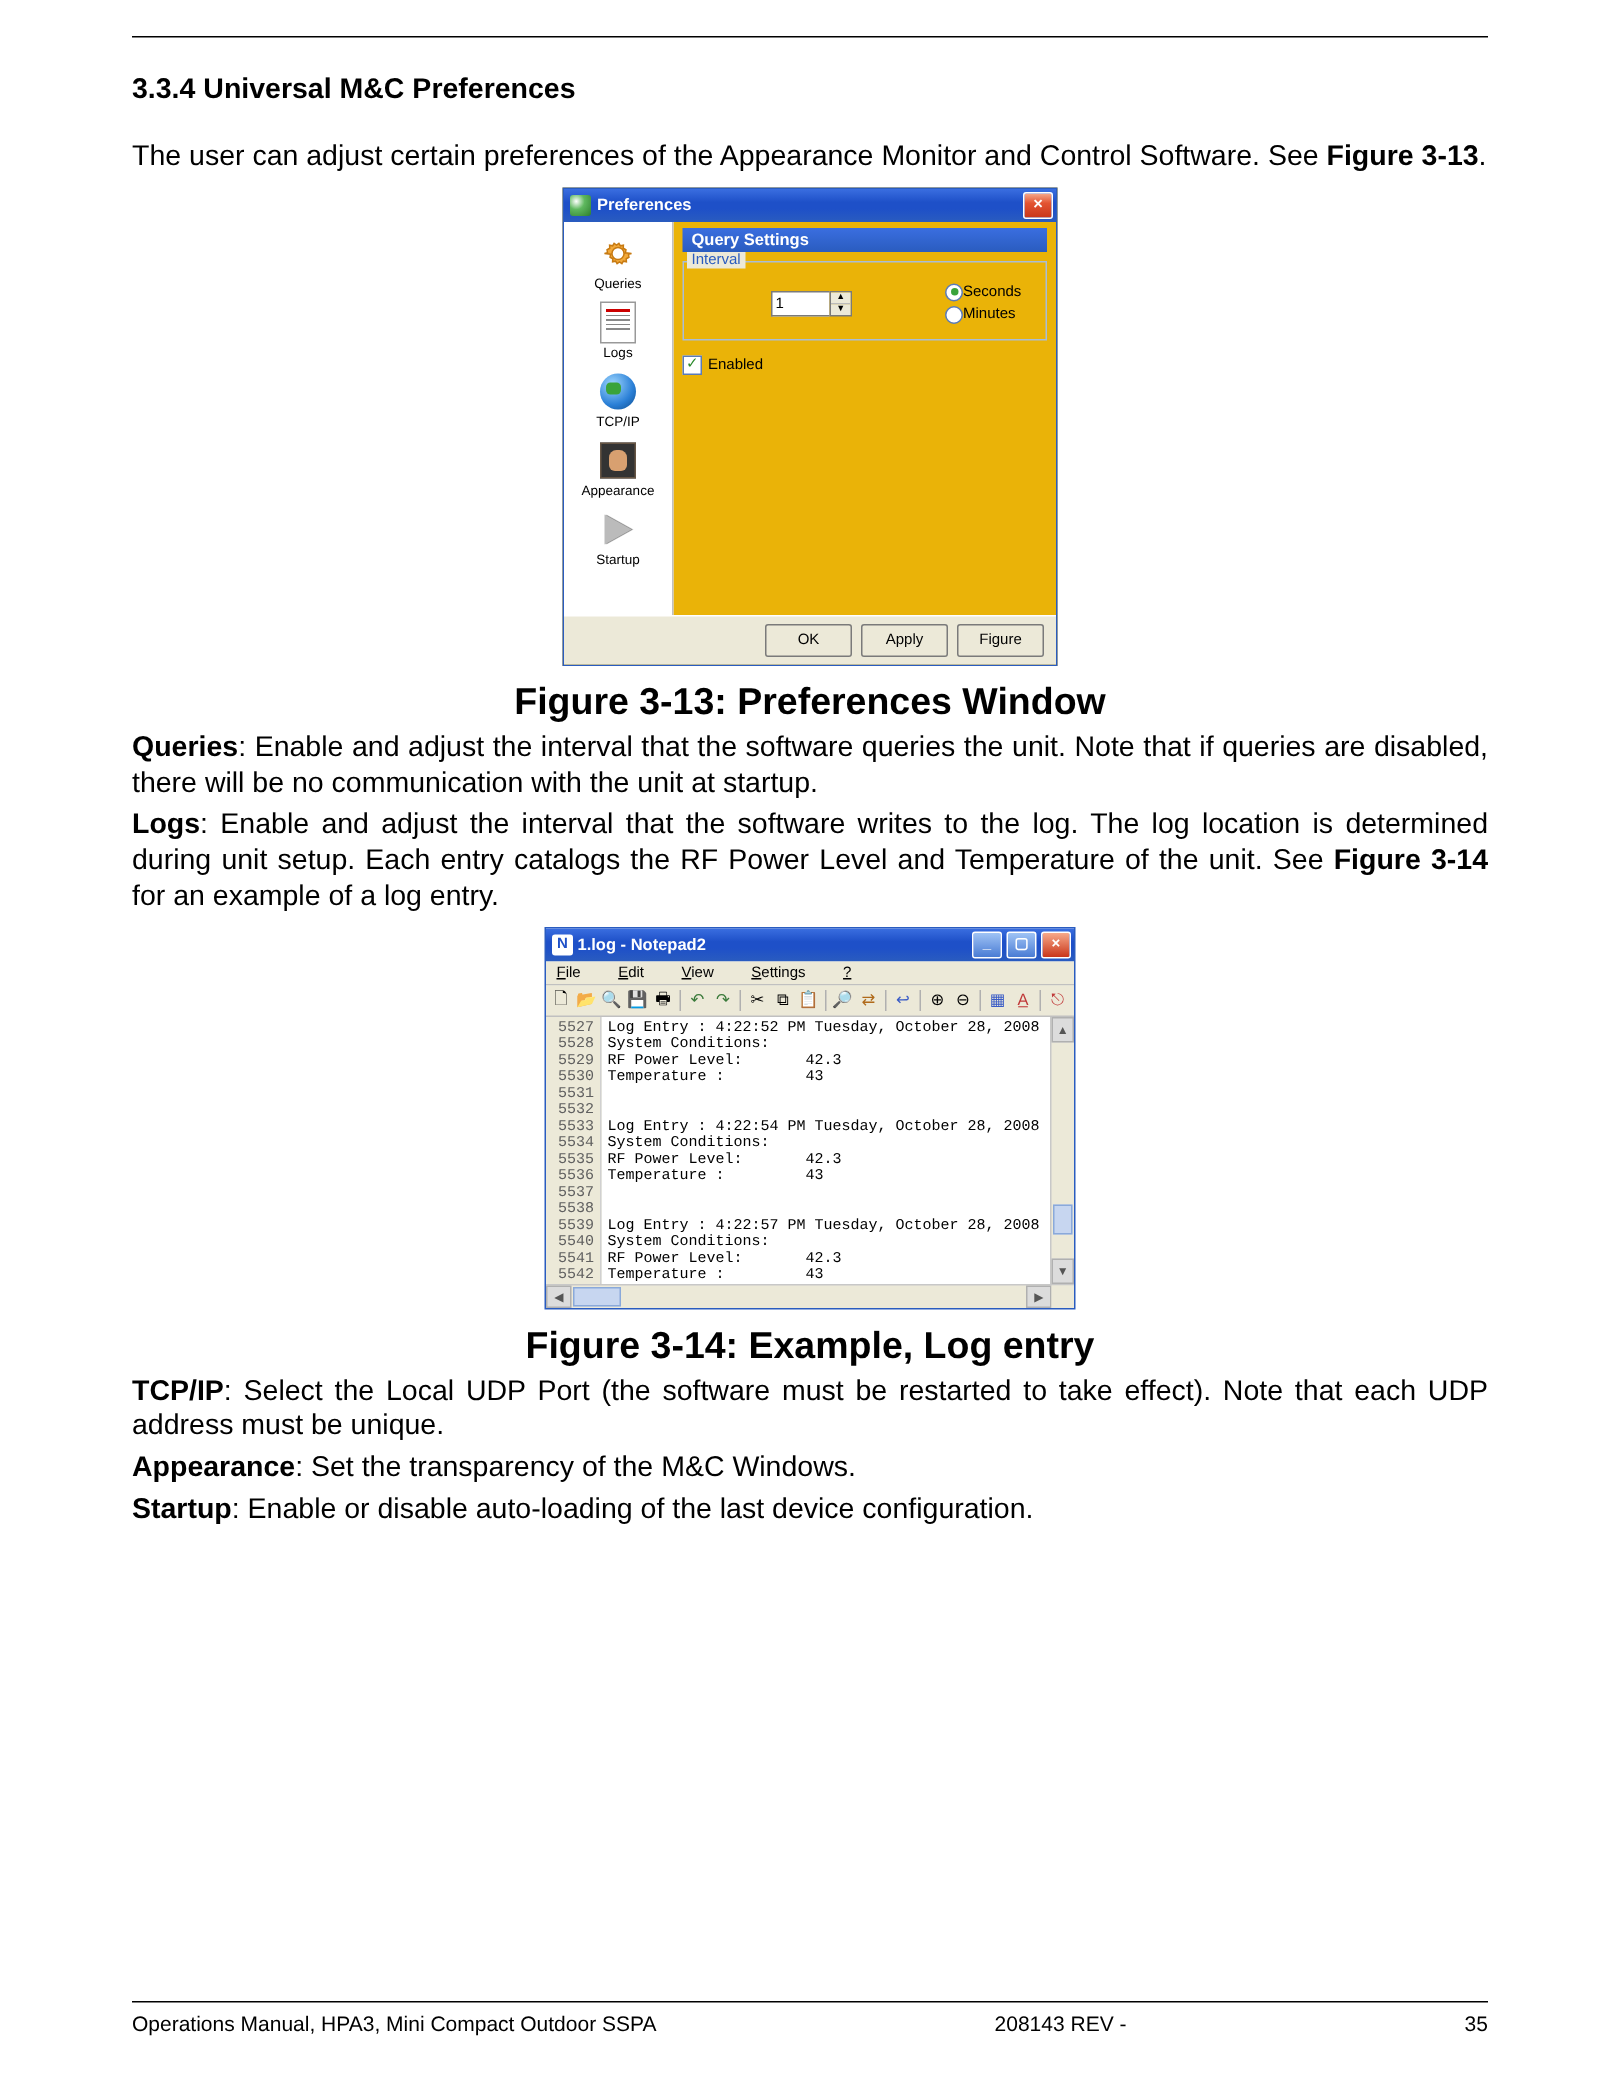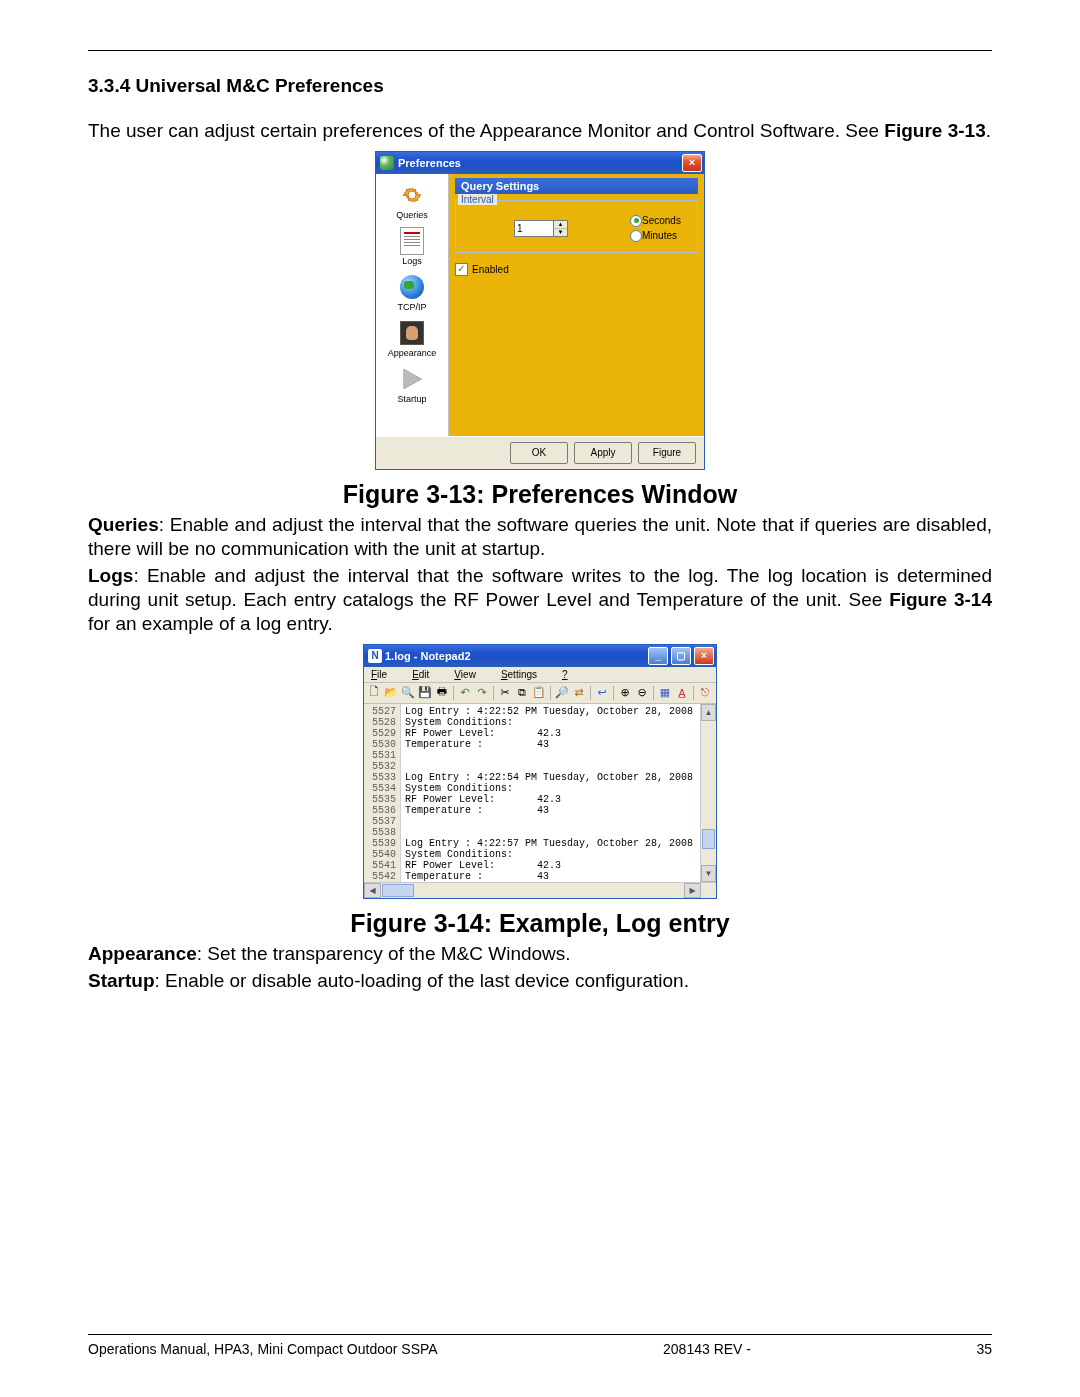--- a/index.html
+++ b/index.html
@@ -5,21 +5,21 @@
   body {
     margin: 0;
     padding: 0;
     background: #fff;
     font-family: Arial, Helvetica, sans-serif;
     color: #000;
     width: 1080px;
   }
   .page {
     width: 1080px;
-    padding: 50px 88px 40px 88px;
+    padding: 24px 88px 40px 88px;
     box-sizing: border-box;
     position: relative;
     min-height: 1397px;
   }
   .rule {
     border-top: 1.5px solid #000;
     margin-bottom: 24px;
   }
   .section-heading {
     font-weight: bold;
@@ -451,20 +451,23 @@
           </div>
         <div class="arrow">▶</div>
         <div class="np-corner"></div>
       </div>
     </div>
   </div>
 
   <p class="fig-caption">Figure 3-14: Example, Log entry</p>
 
   <p class="body-text">
+    <span class="bold">TCP/IP</span><span>: Select the Local UDP Port (the software must be restarted to take effect). Note that each UDP address must be unique.</span>
+  </p>
+  <p class="body-text">
     <span class="bold">Appearance</span><span>: Set the transparency of the M&amp;C Windows.</span>
   </p>
   <p class="body-text">
     <span class="bold">Startup</span><span>: Enable or disable auto-loading of the last device configuration.</span>
   </p>
 
   <div class="footer">
     <span>Operations Manual, HPA3, Mini Compact Outdoor SSPA</span>
     <span>208143 REV -</span>
     <span>35</span>

